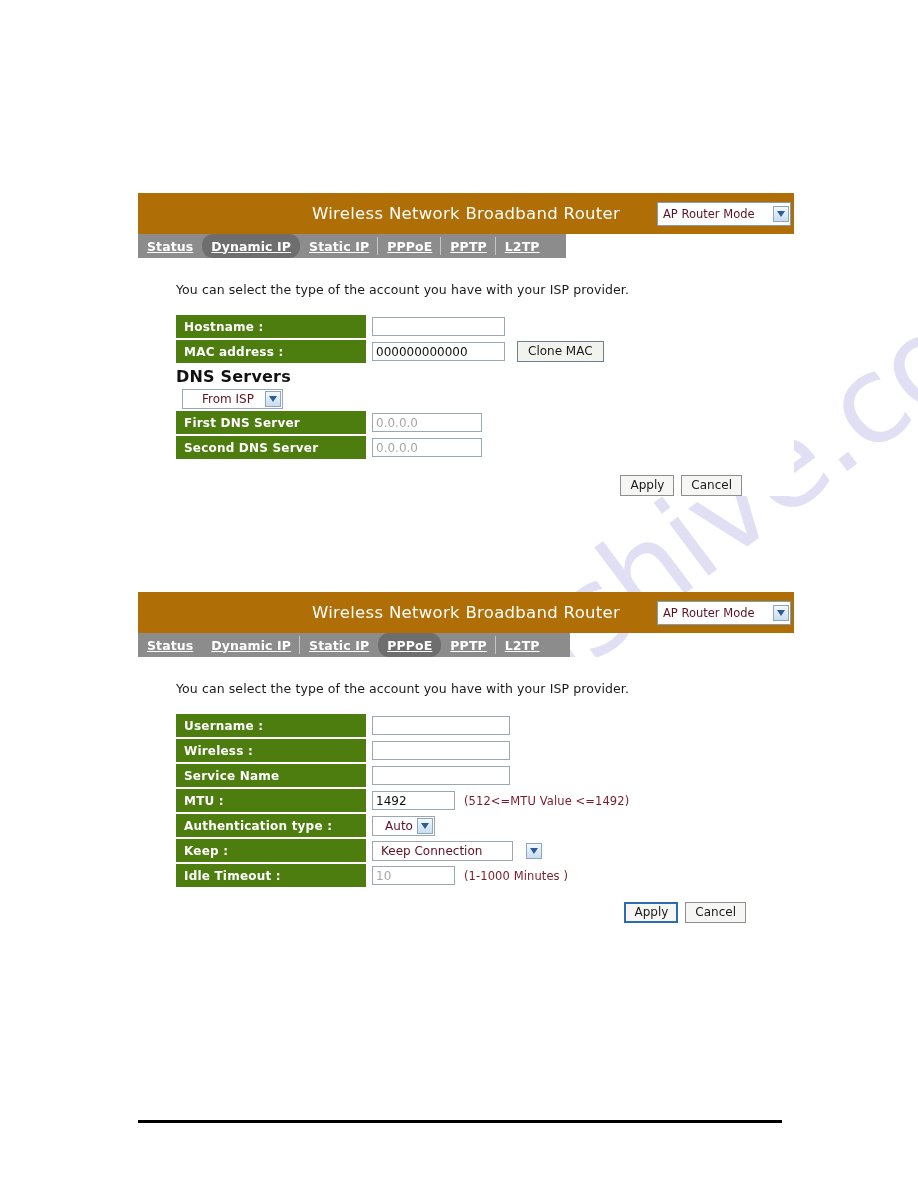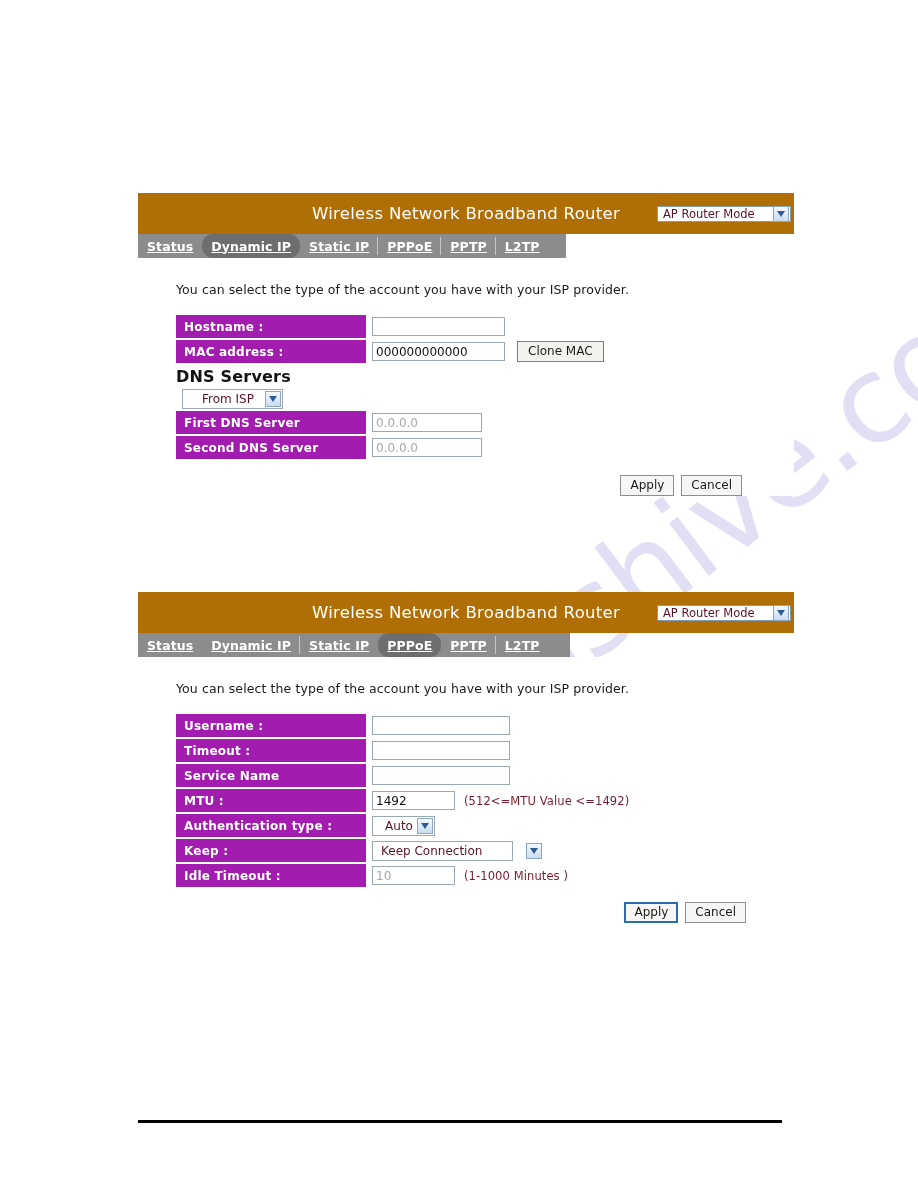--- a/index.html
+++ b/index.html
@@ -72,21 +72,21 @@
   }
   .mode-select {
     position: absolute;
     right: 3px;
     top: 50%;
     transform: translateY(-50%);
     display: flex;
     align-items: center;
     background: #ffffff;
     border: 1px solid #7f9db9;
-    height: 16px;
+    height: 24px;
     box-sizing: border-box;
     padding-left: 5px;
     width: 134px;
   }
   .mode-select-label {
     font-size: 11.5px;
     color: #5c1220;
     flex: 1;
     white-space: nowrap;
     line-height: 18px;
@@ -161,21 +161,21 @@
   
   .form-table { }
   .frow {
     display: flex;
     align-items: center;
     margin-bottom: 2px;
   }
   .flabel {
     width: 190px;
     min-height: 23px;
-    background: #a21caf;
+    background: #4d7c0f;
     color: #ffffff;
     font-size: 12px;
     font-weight: bold;
     display: flex;
     align-items: center;
     padding-left: 8px;
     box-sizing: border-box;
     letter-spacing: .2px;
   }
   .fctl {
@@ -424,21 +424,21 @@
       <div class="form-table">
 
         <div class="frow">
           <div class="flabel">Username :</div>
           <div class="fctl">
             <input class="txt w-long" type="text" value="" style="">
           </div>
         </div>
 
         <div class="frow">
-          <div class="flabel">Timeout :</div>
+          <div class="flabel">Wireless :</div>
           <div class="fctl">
             <input class="txt w-long" type="text" value="" style="">
           </div>
         </div>
 
         <div class="frow">
           <div class="flabel">Service Name</div>
           <div class="fctl">
             <input class="txt w-long" type="text" value="" style="">
           </div>

